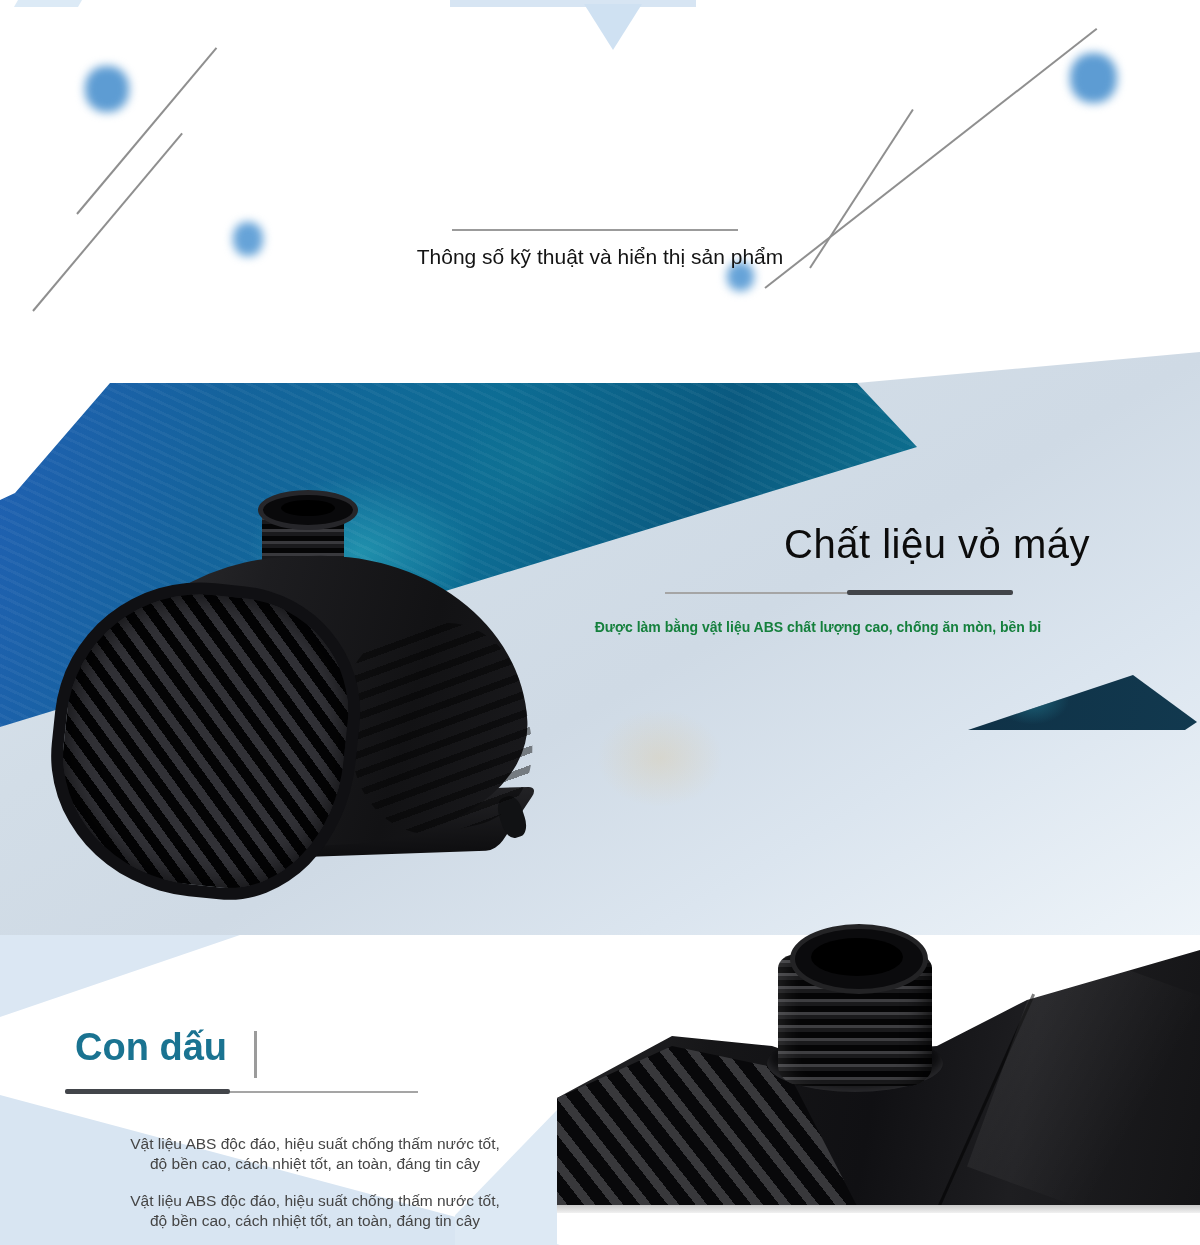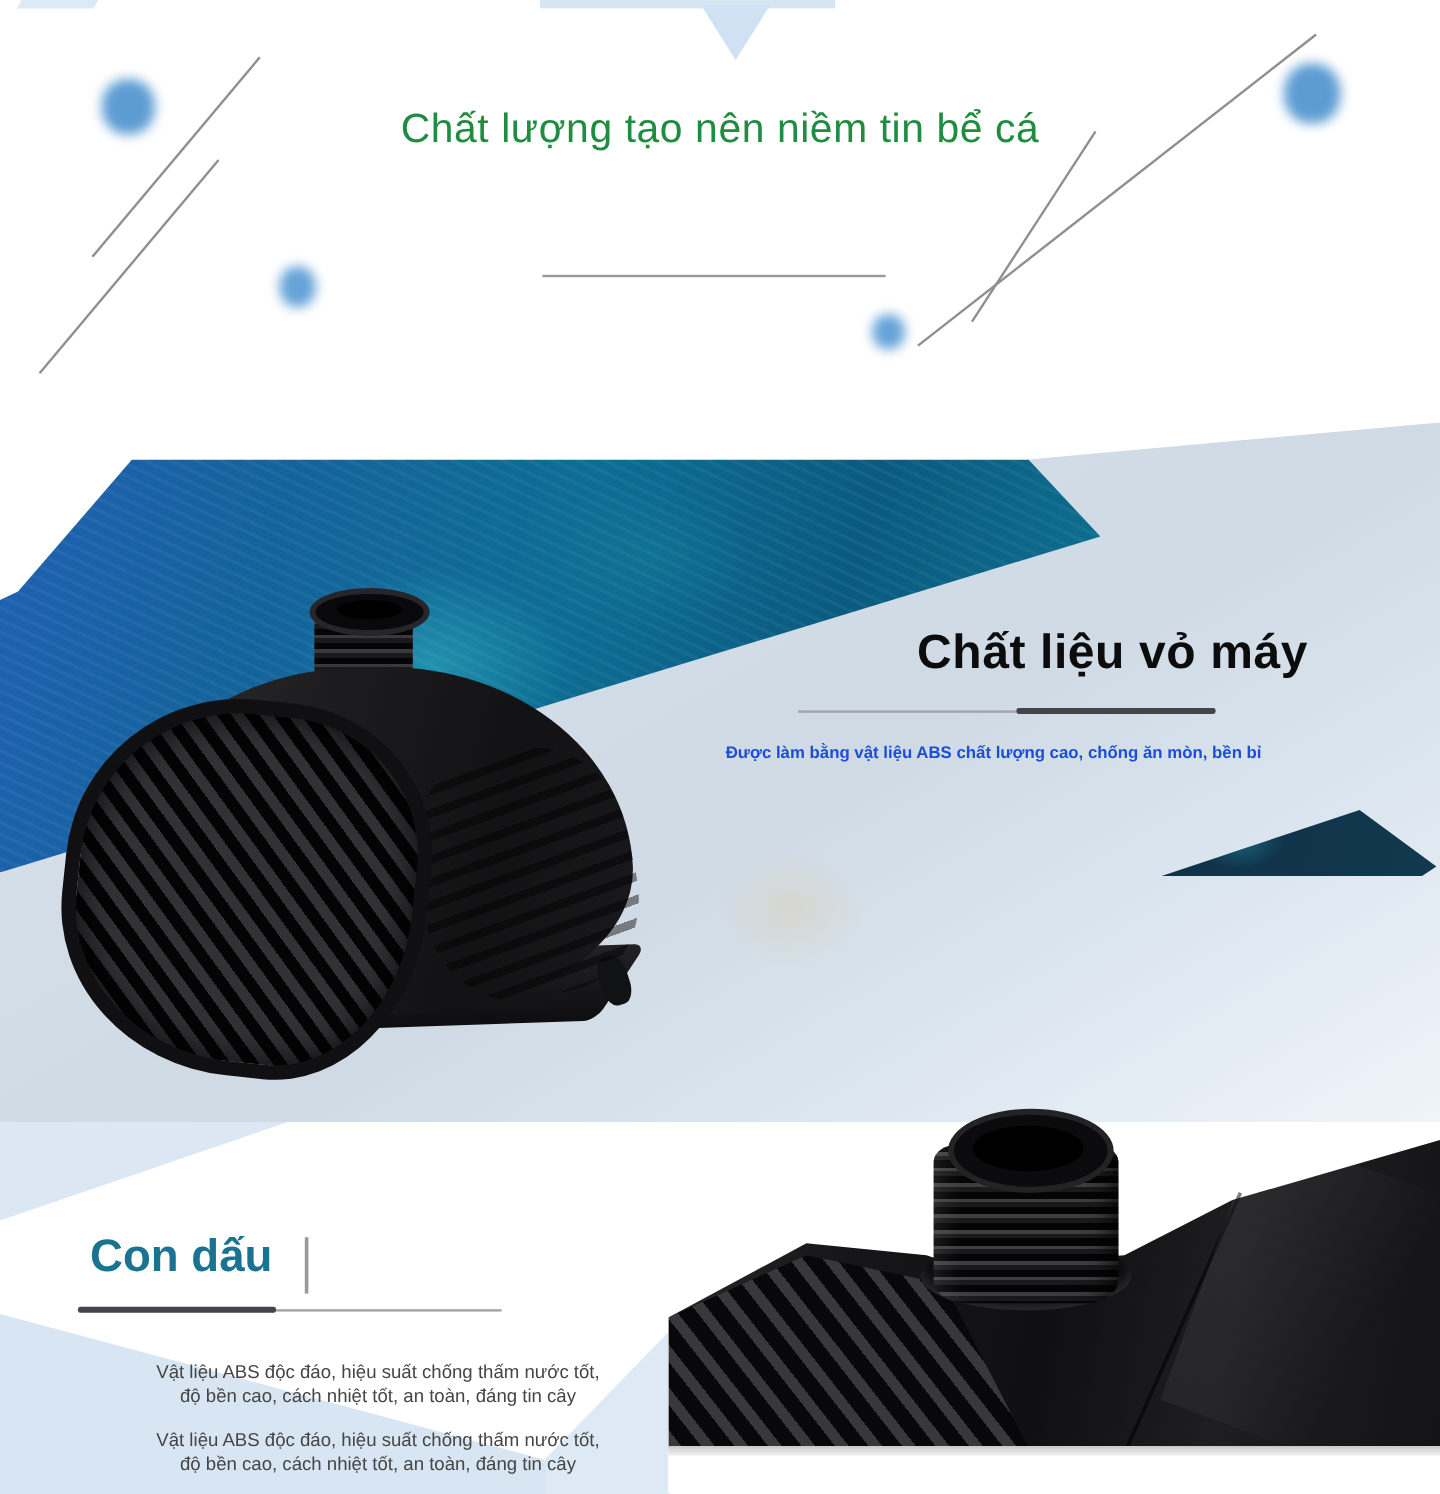--- a/index.html
+++ b/index.html
@@ -70,22 +70,22 @@
     background:linear-gradient(180deg,#222225,#0e0e10);}
   .mp-foot{position:absolute;left:118px;top:345px;width:46px;height:28px;border-radius:50%;background:#0a0a0c;}
   .mp-knob{position:absolute;left:452px;top:298px;width:24px;height:42px;background:#111214;
     border-radius:40%;transform:rotate(-18deg);}
 
   
   .mat-heading{position:absolute;top:522px;right:110px;font-size:40px;color:#0c0c0c;letter-spacing:.5px;}
   .mat-divider{position:absolute;top:590px;left:665px;width:348px;display:flex;align-items:center;}
   .mat-div-thin{width:182px;height:2px;background:#a5a5a5;}
   .mat-div-thick{width:166px;height:5px;background:#42454a;border-radius:2px;}
-  .mat-lines{position:absolute;top:618px;left:468px;width:720px;text-align:center;
-    font-size:14px;font-weight:bold;color:#1d4ed8;line-height:19px;}
+  .mat-lines{position:absolute;top:618px;left:458px;width:720px;text-align:center;
+    font-size:14px;font-weight:bold;color:#15803d;line-height:19px;}
 
   
   .bw-top{position:absolute;left:0;top:935px;width:240px;height:82px;background:#dbe7f3;
     clip-path:polygon(0 0,100% 0,0 100%);}
   .bw-bottom{position:absolute;left:0;top:1095px;width:560px;height:150px;background:#d8e5f2;
     clip-path:polygon(0 0,100% 100%,0 100%);}
   .bw-right{position:absolute;left:455px;top:1110px;width:102px;height:135px;background:#dde9f4;
     clip-path:polygon(100% 0,100% 100%,0 100%,0 78%);}
 
   .seal-heading{position:absolute;left:75px;top:1026px;font-size:38px;font-weight:bold;color:#1a7391;}
@@ -133,40 +133,40 @@
   <div class="diag-line" style="left:77px;top:213px;width:217px;transform:rotate(-50deg);"></div>
   <div class="diag-line" style="left:33px;top:310px;width:232px;transform:rotate(-50deg);"></div>
   <div class="diag-line" style="left:765px;top:287px;width:421px;transform:rotate(-38deg);"></div>
   <div class="diag-line" style="left:810px;top:267px;width:189px;transform:rotate(-57deg);"></div>
 
   <div class="blob" style="left:85px;top:66px;width:44px;height:46px;background:#5d9cd3;"></div>
   <div class="blob" style="left:233px;top:222px;width:30px;height:34px;background:#66a3d8;"></div>
   <div class="blob" style="left:727px;top:262px;width:27px;height:29px;background:#66a3d8;"></div>
   <div class="blob" style="left:1070px;top:53px;width:47px;height:50px;background:#5d9cd3;"></div>
 
-  <h1 class="hero-title" style="font-weight:normal;margin:0;">Chất lượng tạo nên niềm tin bể cá</h1>
   <div class="hero-div"></div>
+  <p class="hero-sub2" style="margin:0;">Thông số kỹ thuật và hiển thị sản phẩm</p>
 
   <div class="band-box overlay-light"></div>
   <div class="band-box coral-patch"></div>
   <div class="band-box photo-water"></div>
 
   <div class="pump">
     <div class="mp-base"></div>
     <div class="mp-foot"></div>
     <div class="mp-knob"></div>
     <div class="mp-outlet"></div>
     <div class="mp-outlet-top"></div>
     <div class="mp-outlet-hole"></div>
     <div class="mp-body"></div>
     <div class="mp-ribs"></div>
     <div class="mp-cage"></div>
   </div>
 
-  <h2 class="mat-heading" style="font-weight:bold;margin:0;text-align:right;">Chất liệu vỏ máy</h2>
+  <h2 class="mat-heading" style="font-weight:normal;margin:0;text-align:right;">Chất liệu vỏ máy</h2>
   <div class="mat-divider">
     <span class="mat-div-thin"></span>
     <span class="mat-div-thick"></span>
   </div>
   <div class="mat-lines">
     <div>Được làm bằng vật liệu ABS chất lượng cao, chống ăn mòn, bền bỉ</div>
   </div>
 
   <div class="bw-top"></div>
   <div class="bw-bottom"></div>

